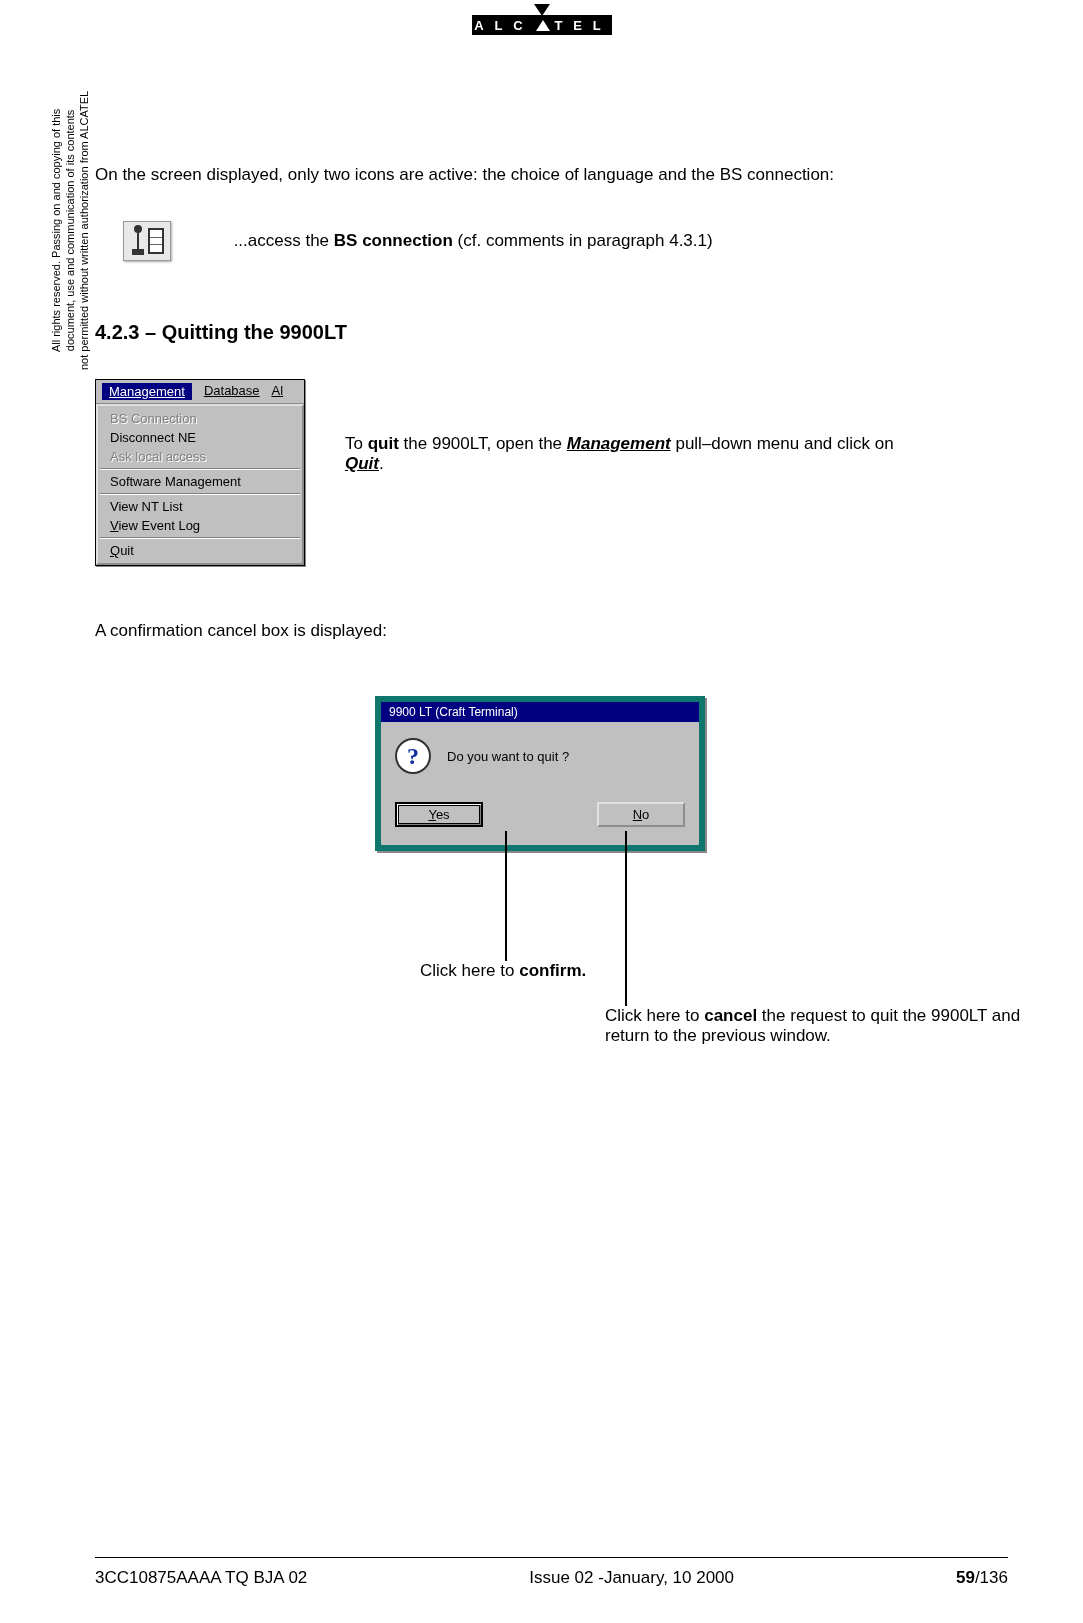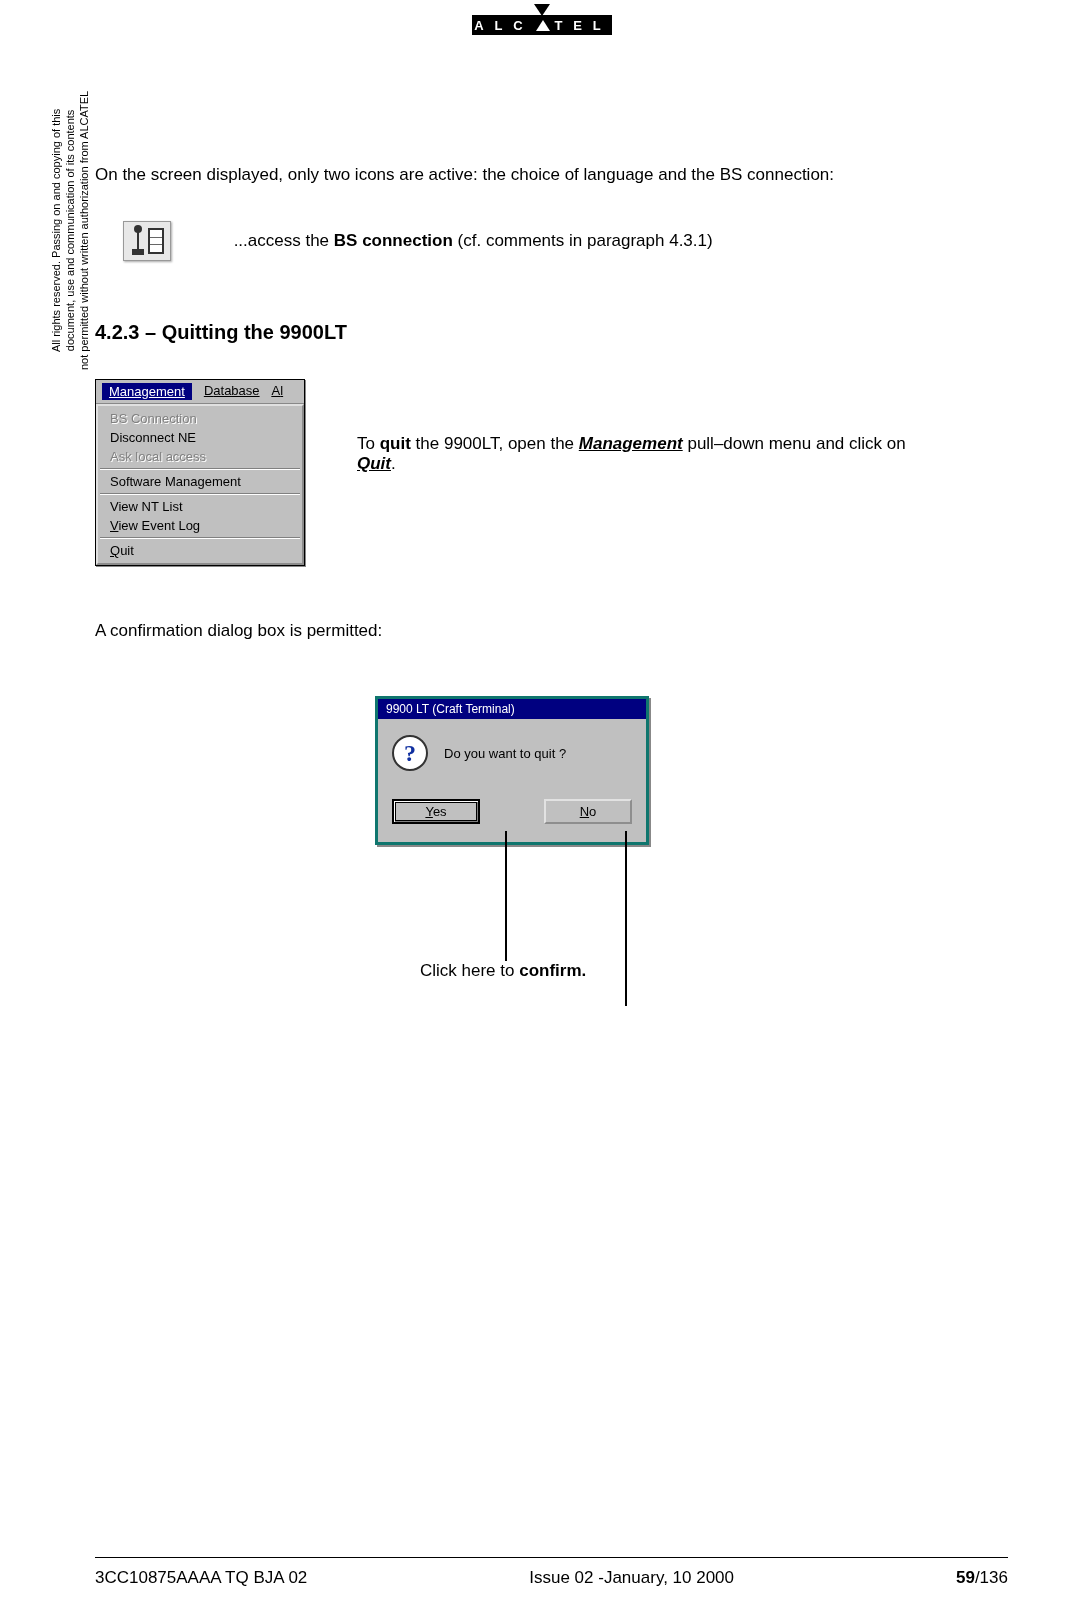--- a/index.html
+++ b/index.html
@@ -132,21 +132,21 @@
   }
   .bs-right div { flex:1; border-bottom:1px solid #666; }
   .bs-right div:last-child { border:none; }
   h3.section {
     font-size: 20px;
     font-weight: bold;
     margin: 40px 0 35px 0;
   }
   .menu-area {
     display: flex;
-    gap: 52px;
+    gap: 40px;
     align-items: flex-start;
   }
   .menu-shot {
     width: 210px;
     border: 1px solid #000;
     font-family: "MS Sans Serif", Tahoma, sans-serif;
     font-size: 13px;
     box-shadow: 1px 1px 0 #888;
   }
   .menu-bar {
@@ -183,22 +183,22 @@
     margin-top: 55px;
   }
   .confirm-line { font-size: 17px; margin-top: 55px; }
   .dialog-wrap {
     position: relative;
     margin-top: 55px;
     margin-left: 280px;
     height: 370px;
   }
   .dialog {
-    width: 274px;
-    border: 3px solid #0f766e;
+    width: 330px;
+    border: 6px solid #0f766e;
     font-family: "MS Sans Serif", Tahoma, sans-serif;
     box-shadow: 2px 2px 0 #888;
   }
   .dlg-title {
     background: #000080;
     color: #fff;
     font-size: 12px;
     padding: 3px 8px;
   }
   .dlg-body {
@@ -335,21 +335,21 @@
         <div class="dd-sep"></div>
         <div class="dd-item"><span class="u">Q</span>uit</div>
       </div>
     </div>
 
     <div class="menu-caption">
       <span>To </span><b>quit</b><span> the 9900LT, open the </span><b><i><u>Management</u></i></b><span> pull–down menu and click on </span><b><i><u>Quit</u></i></b><span>.</span>
     </div>
   </div>
 
-  <div class="confirm-line">A confirmation dialog box is permitted:</div>
+  <div class="confirm-line">A confirmation cancel box is displayed:</div>
 
   <div class="dialog-wrap">
     <div class="dialog">
       <div class="dlg-title">9900 LT (Craft Terminal)</div>
       <div class="dlg-body">
         <div class="dlg-msg-row">
           <div class="q-icon">?</div>
           <div class="dlg-msg">Do you want to quit ?</div>
         </div>
         <div class="dlg-btns">
@@ -358,20 +358,23 @@
         </div>
       </div>
     </div>
 
     <div class="lead lead-yes"></div>
     <div class="lead lead-no"></div>
 
     <div class="callout callout-confirm">
       <span>Click here to </span><b>confirm.</b>
     </div>
+    <div class="callout callout-cancel">
+      <span>Click here to </span><b>cancel</b><span> the request to quit the 9900LT and return to the previous window.</span>
+    </div>
   </div>
 
 </div>
 
 <div class="footer">
   <span>3CC10875AAAA TQ BJA 02</span>
   <span>Issue 02 -January, 10 2000</span>
   <span class="pg"><b>59</b><span>/136</span></span>
 </div>
 

